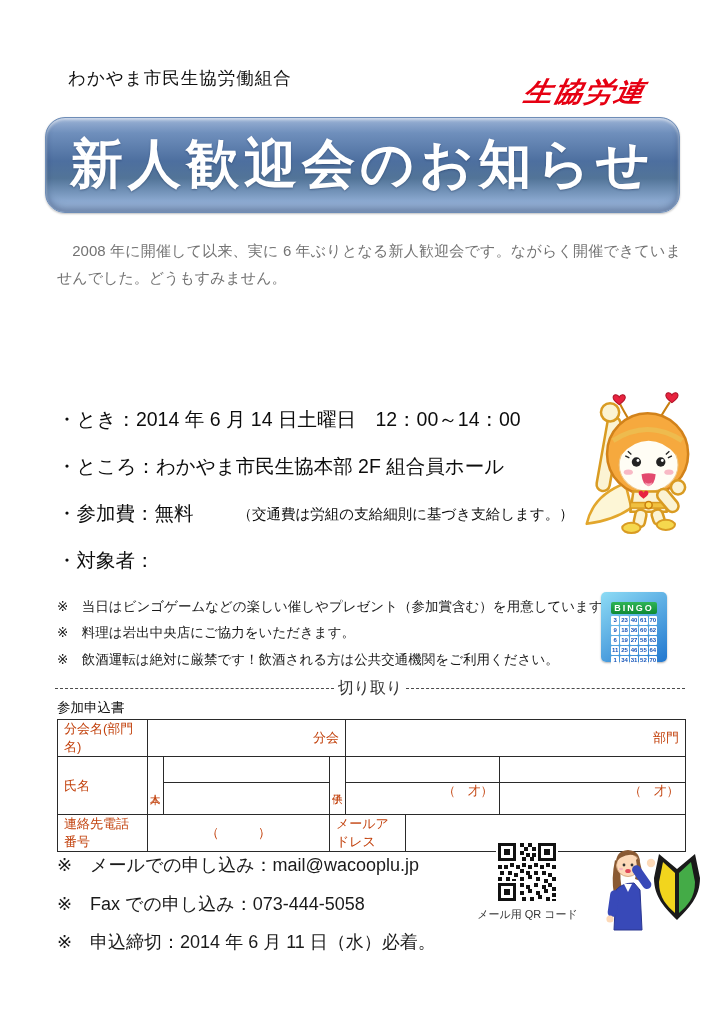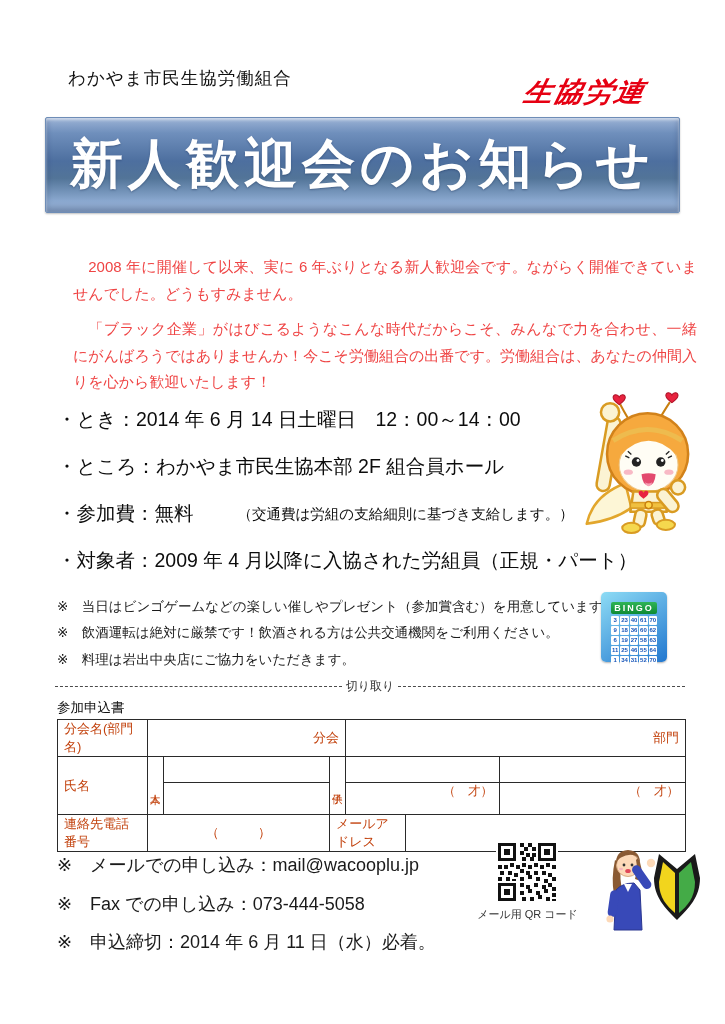--- a/index.html
+++ b/index.html
@@ -1,43 +1,43 @@
 <!DOCTYPE html>
 <html><head>
 <meta charset="utf-8">
 <style>
   html,body{margin:0;padding:0;background:#e8e8e8;}
   .page{position:relative;width:725px;height:1024px;background:#ffffff;margin:0 auto;
         font-family:"Liberation Sans","DejaVu Sans",sans-serif;color:#1a1a1a;overflow:hidden;}
   .org{position:absolute;left:68px;top:66px;font-size:17.5px;letter-spacing:1px;color:#111;}
   .logo{position:absolute;left:524px;top:74px;font-size:27px;font-weight:900;font-style:italic;
         color:#e60012;transform:skewX(-12deg) scaleX(1.08);transform-origin:left center;letter-spacing:1px;}
-  .banner{position:absolute;left:45px;top:117px;width:633px;height:94px;border-radius:2px;
+  .banner{position:absolute;left:45px;top:117px;width:633px;height:94px;border-radius:20px;
         display:flex;align-items:center;justify-content:center;
         background:linear-gradient(180deg,#9cb3d6 0%,#6f8fbc 16%,#4d6f9f 46%,#527498 64%,#8aa8cf 88%,#9fb8da 100%);
         border:1px solid #6e8db7;
         box-shadow:inset 0 2px 3px rgba(255,255,255,.55), inset 0 -4px 6px rgba(15,35,75,.35), 0 1px 2px rgba(0,0,0,.25);}
   .banner span{color:#fff;font-size:53px;font-weight:bold;letter-spacing:5px;text-shadow:0 1px 2px rgba(20,40,80,.4);white-space:nowrap;}
-  .para{position:absolute;left:57px;width:624px;font-size:15px;line-height:1.78;margin:16px;color:#ef4444;text-align:justify;}
+  .para{position:absolute;left:57px;width:624px;font-size:15px;line-height:1.78;margin:0;color:#737373;text-align:justify;}
   .p1{top:238px;}
   .p2{top:300px;}
   .details{position:absolute;left:57px;top:396px;}
   .detail-row{height:47px;display:flex;align-items:center;font-size:19.5px;color:#0c0c0c;white-space:nowrap;}
   .detail-note{font-size:14.5px;padding-top:2px;margin-left:44px;}
   .notes{position:absolute;left:57px;top:594px;font-size:13.5px;line-height:1.95;color:#1a1a1a;}
   .mascot{position:absolute;left:570px;top:390px;width:142px;height:144px;}
   .bingo{position:absolute;left:601px;top:592px;width:66px;height:70px;border-radius:5px;padding:10px;
         background:linear-gradient(145deg,#8edcf5,#2277cf);box-shadow:0 1px 2px rgba(0,0,0,.3);box-sizing:border-box;}
   .bingo-head{background:linear-gradient(180deg,#2fb457,#0f8a33);color:#fff;font-size:9px;font-weight:bold;
         text-align:center;letter-spacing:2px;border-radius:2px;height:12px;line-height:12px;}
   .bingo-grid{display:grid;grid-template-columns:repeat(5,1fr);gap:1px;margin-top:2px;}
   .bingo-grid span{background:#fff;color:#1653b8;font-size:6px;line-height:9px;height:9px;text-align:center;
         border-radius:1px;font-weight:bold;}
   .cutline{position:absolute;left:55px;top:678px;width:630px;display:flex;align-items:center;gap:4px;
-        font-size:12px;color:#333;}
+        font-size:16px;color:#333;}
   .cutline .dash{flex:1;border-top:1.6px dashed #4a4a4a;height:0;}
   .form-title{position:absolute;left:57px;top:699px;font-size:13.5px;color:#111;}
   table.apply-form{position:absolute;left:57px;top:719px;width:628px;border-collapse:collapse;table-layout:fixed;
         font-size:13px;color:#c2410c;}
   table.apply-form td{border:1.4px solid #2a2a2a;padding:0 6px;overflow:hidden;box-sizing:border-box;}
   td.vert{writing-mode:vertical-rl;text-orientation:upright;font-size:10.5px;padding:2px 1px;text-align:center;line-height:1;}
   td.right{text-align:right;}
   td.center{text-align:center;}
   td.age{text-align:right;padding-right:22px;font-size:12.5px;vertical-align:top;padding-top:6px;}
   tr.r1{height:26px;} tr.r2a{height:26px;} tr.r2b{height:32px;} tr.r3{height:31px;}
@@ -52,39 +52,37 @@
 <div class="page">
 
   <div class="org">わかやま市民生協労働組合</div>
   <div class="logo">生協労連</div>
 
   <div class="banner">
     <span>新人歓迎会のお知らせ</span>
   </div>
 
   <p class="para p1">　2008 年に開催して以来、実に 6 年ぶりとなる新人歓迎会です。ながらく開催できていませんでした。どうもすみません。</p>
-  <p class="para p2">　「ブラック企業」がはびこるようなこんな時代だからこそ、みんなで力を合わせ、一緒にがんばろうではありませんか！今こそ労働組合の出番です。労働組合は、あなたの仲間入りを心から歓迎いたします！</p>
 
   <div class="details">
     <div class="detail-row">
       <span>・とき：</span>
         <span>2014 年 6 月 14 日土曜日　12：00～14：00</span>
     </div>
     <div class="detail-row">
       <span>・ところ：</span>
         <span>わかやま市民生協本部 2F 組合員ホール</span>
     </div>
     <div class="detail-row">
       <span>・参加費：</span>
         <span>無料</span>
         <span class="detail-note">（交通費は労組の支給細則に基づき支給します。）</span>
     </div>
     <div class="detail-row">
       <span>・対象者：</span>
-        <span>2009 年 4 月以降に入協された労組員（正規・パート）</span>
     </div>
   </div>
 
   <svg class="mascot" viewBox="0 0 135 142">
     <path d="M52 92 Q20 104 14 132 Q42 128 58 116 Z" fill="#fdf6d6" stroke="#e2a62c" stroke-width="2.5" stroke-linejoin="round"></path>
     <path d="M56 30 Q50 20 47 14" stroke="#c87f10" stroke-width="2" fill="none"></path>
     <path d="M86 28 Q92 18 96 12" stroke="#c87f10" stroke-width="2" fill="none"></path>
     <path transform="translate(46,8)" d="M0 -1 C-1.5 -4.5 -6 -4 -6 -0.5 C-6 2.5 -2 5 0 6.5 C2 5 6 2.5 6 -0.5 C6 -4 1.5 -4.5 0 -1 Z" fill="#e8233f" stroke="#b01228" stroke-width="1"></path>
     <path transform="translate(98,6)" d="M0 -1 C-1.5 -4.5 -6 -4 -6 -0.5 C-6 2.5 -2 5 0 6.5 C2 5 6 2.5 6 -0.5 C6 -4 1.5 -4.5 0 -1 Z" fill="#e8233f" stroke="#b01228" stroke-width="1"></path>
     <rect x="29" y="26" width="13" height="74" rx="6.5" transform="rotate(10 35 63)" fill="#fbf3d3" stroke="#d99b22" stroke-width="2.5"></rect>
@@ -109,22 +107,22 @@
     <rect x="88" y="96" width="12" height="26" rx="6" transform="rotate(-40 94 109)" fill="#fbf3d3" stroke="#d99b22" stroke-width="2.5"></rect>
     <circle cx="104" cy="96" r="7" fill="#fbf3d3" stroke="#d99b22" stroke-width="2.5"></circle>
     <rect x="61" y="118" width="11" height="17" rx="5" transform="rotate(12 66 127)" fill="#fbf3d3" stroke="#d99b22" stroke-width="2.5"></rect>
     <rect x="79" y="118" width="11" height="15" rx="5" transform="rotate(-18 84 126)" fill="#fbf3d3" stroke="#d99b22" stroke-width="2.5"></rect>
     <ellipse cx="58" cy="136" rx="9" ry="5" fill="#f5d84e" stroke="#d99b22" stroke-width="2"></ellipse>
     <ellipse cx="92" cy="133" rx="9" ry="5" fill="#f5d84e" stroke="#d99b22" stroke-width="2"></ellipse>
   </svg>
 
   <div class="notes">
     <div>※　当日はビンゴゲームなどの楽しい催しやプレゼント（参加賞含む）を用意しています。</div>
+    <div>※　料理は岩出中央店にご協力をいただきます。</div>
     <div>※　飲酒運転は絶対に厳禁です！飲酒される方は公共交通機関をご利用ください。</div>
-    <div>※　料理は岩出中央店にご協力をいただきます。</div>
   </div>
 
   <div class="bingo">
     <div class="bingo-head">BINGO</div>
     <div class="bingo-grid">
       <span>3</span>
         <span>23</span>
         <span>40</span>
         <span>61</span>
         <span>70</span>

